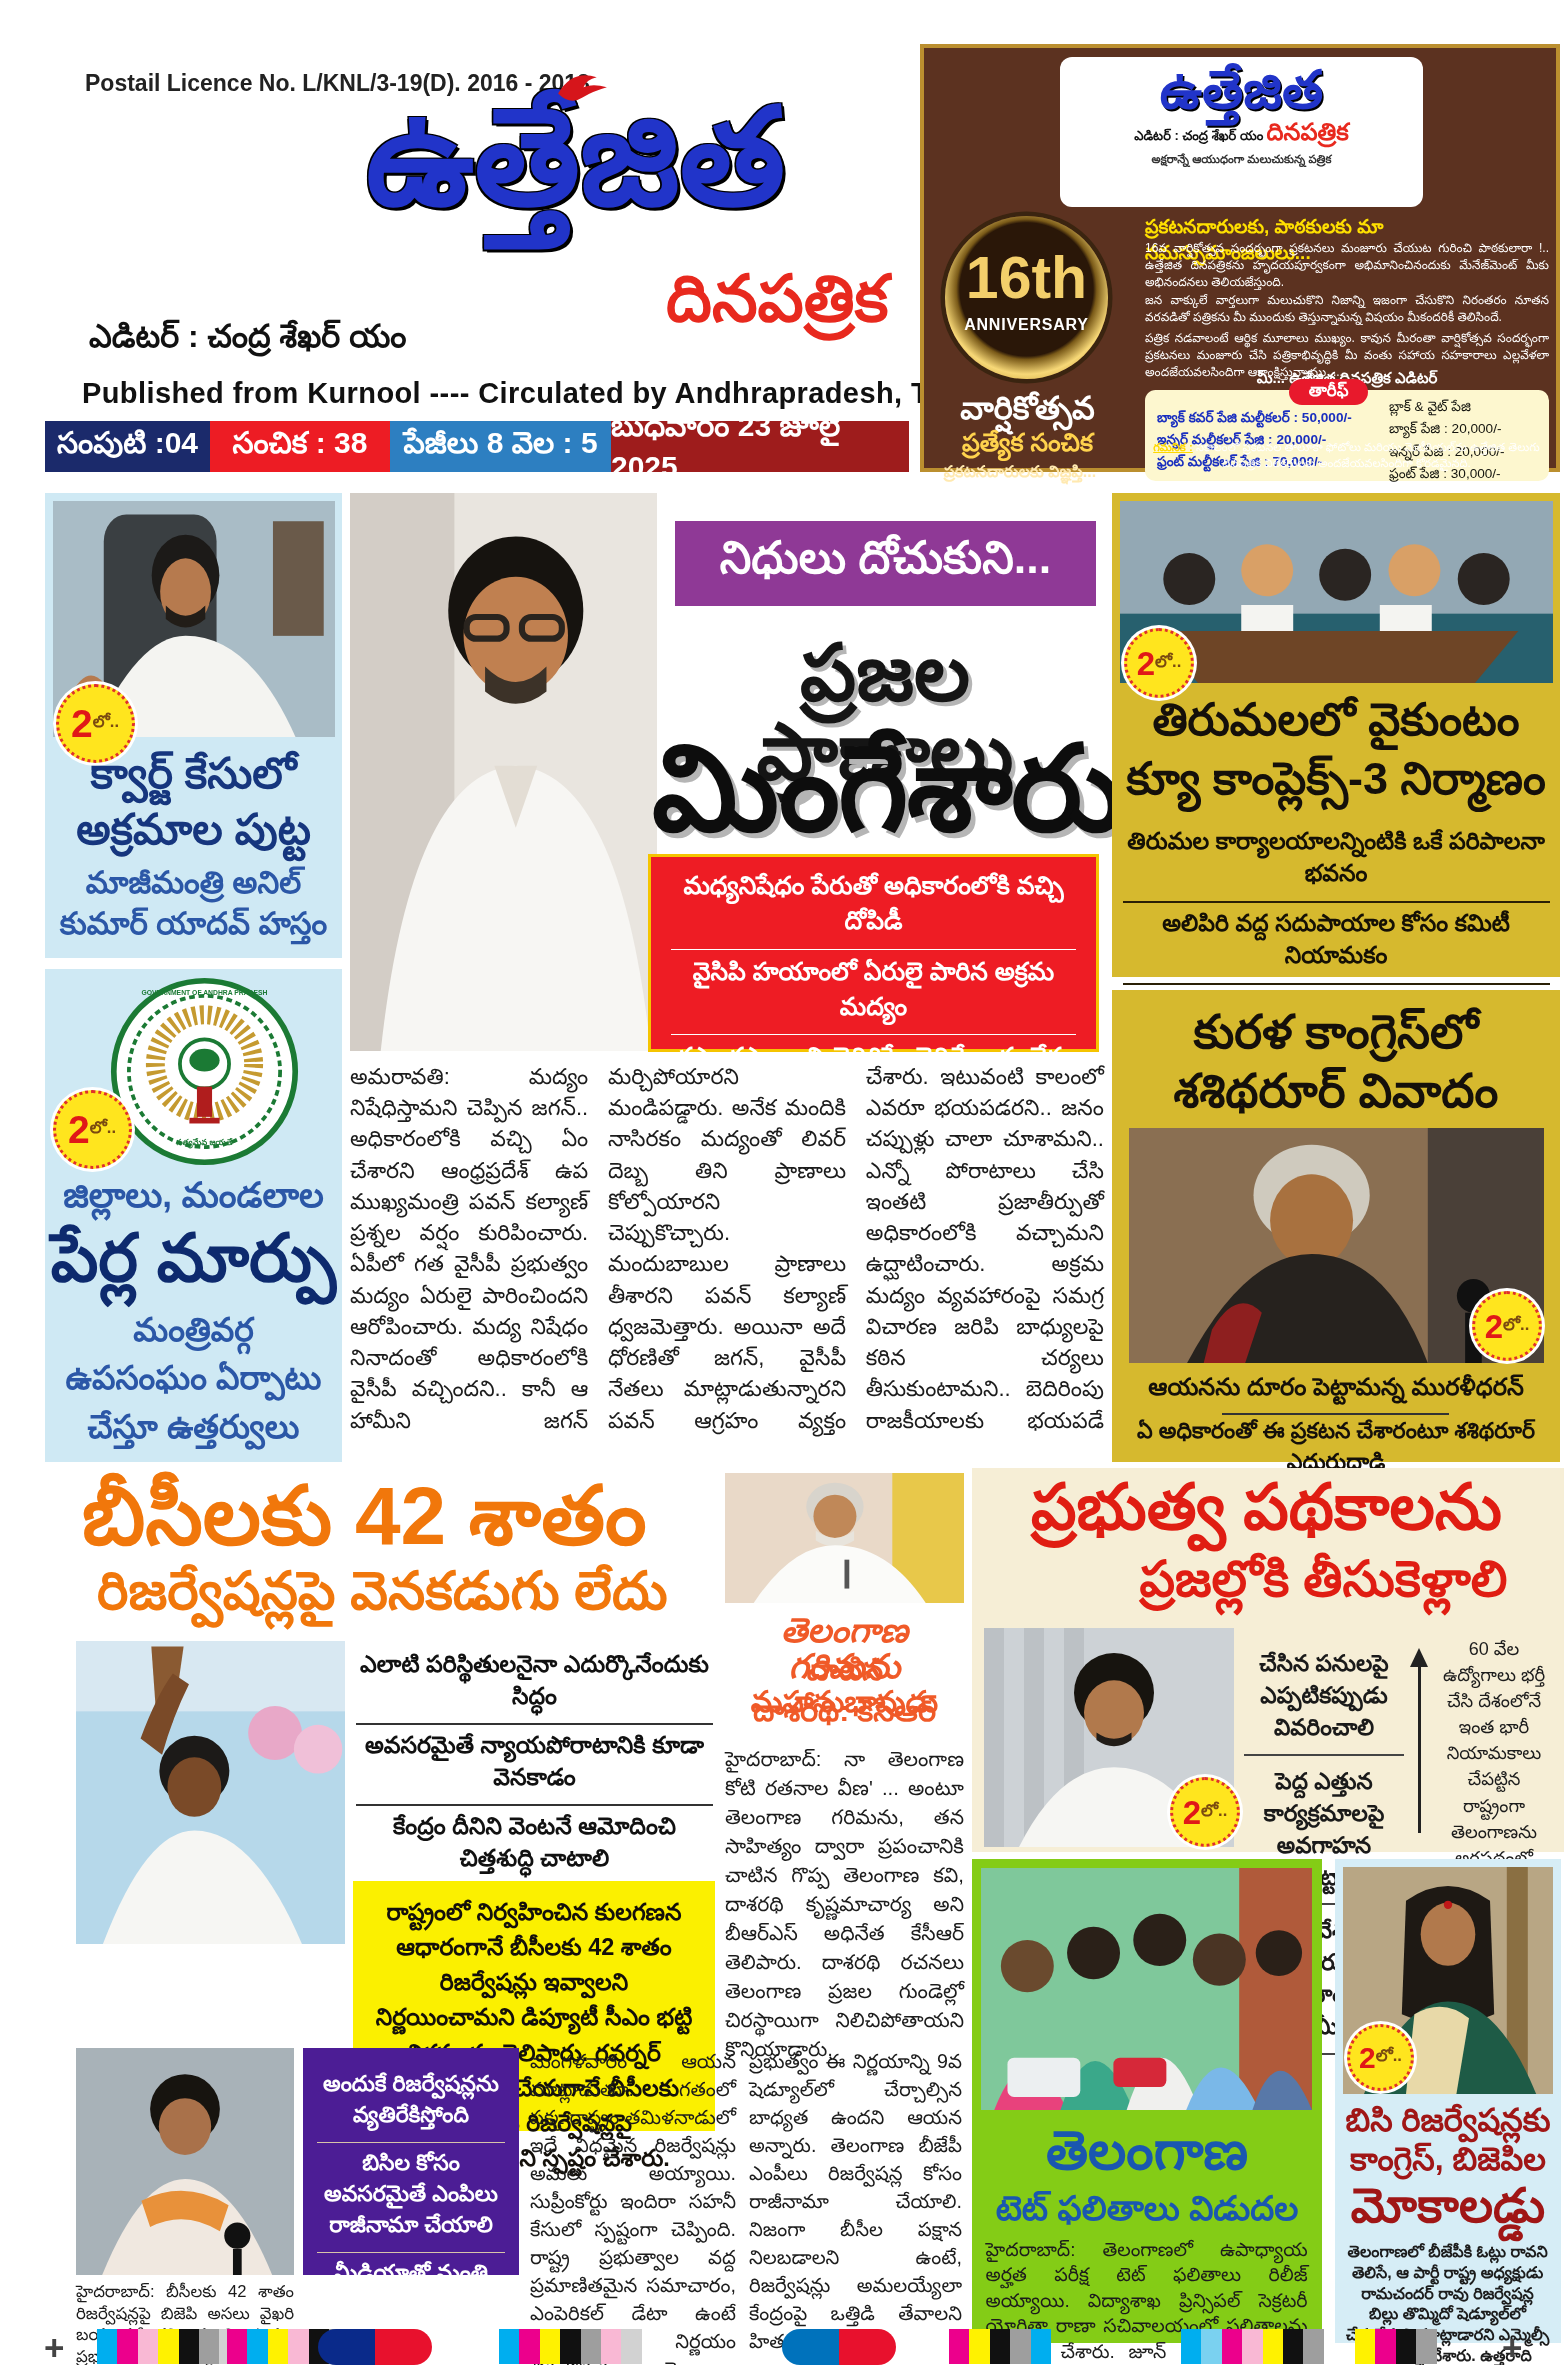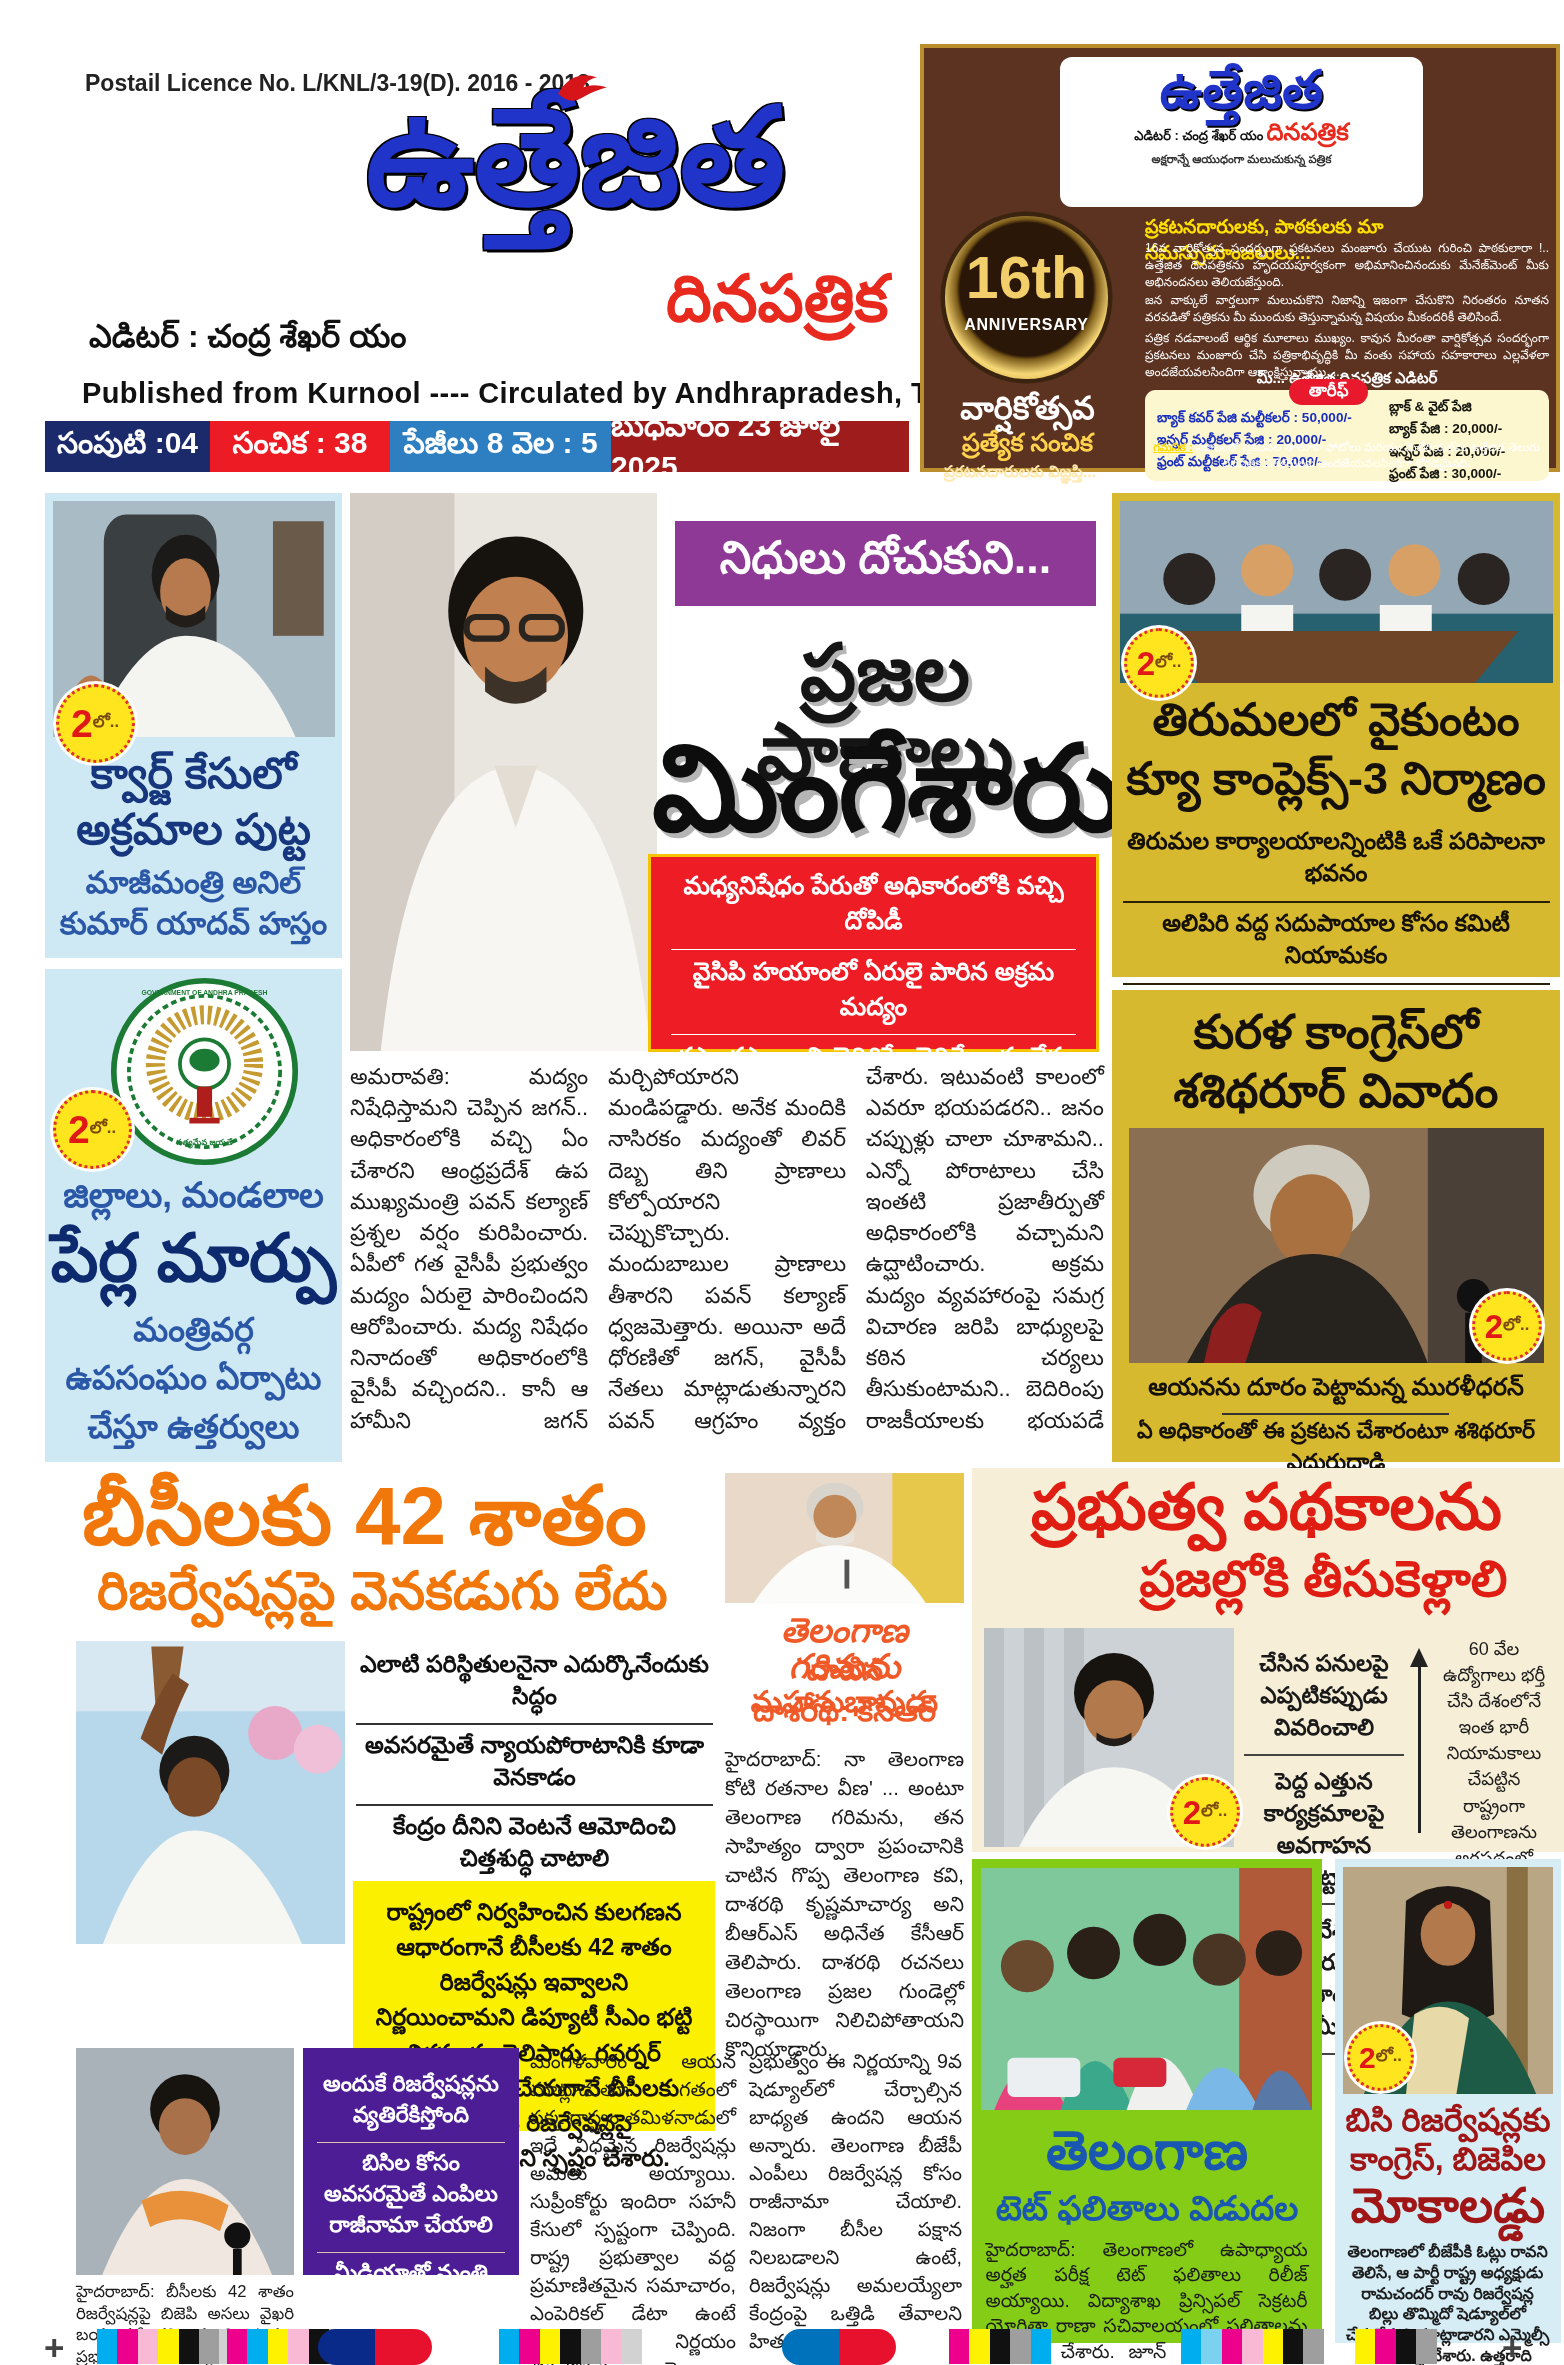--- a/index.html
+++ b/index.html
@@ -21,21 +21,21 @@
   .adbox{background:#5c3220;border:4.5px solid #bb8f2f;box-sizing:border-box;}
   .adcard{background:#fff;border-radius:12px;}
   .ad-logo{font-size:53px;font-weight:900;color:#2134c9;line-height:1;text-shadow:1.5px 1.5px 0 #000;}
   .ad-head{color:#ffe000;font-size:19px;font-weight:900;}
   .ad-par{color:#fff;font-size:12px;line-height:1.42;}
   .gold-badge{border-radius:50%;background:radial-gradient(circle at 50% 45%,#2a1708 55%,#7a5a18 58%,#f7d877 70%,#caa23a 84%,#8a6a20 100%);
       box-shadow:0 0 0 4.5px #3a2410;}
   .tariff{background:#fdf7cf;border-radius:10.6px;}
   .tariff-title{background:#e8192c;color:#fff;border-radius:15px;font-weight:900;font-size:16.6px;padding:1.5px 19.7px;}
   .t-left{color:#1a2fbf;font-weight:900;font-size:13.6px;line-height:1.65;}
-  .t-right{color:#15150f;font-weight:700;font-size:13.6px;line-height:1.65;}
+  .t-right{color:#15150f;font-weight:400;font-size:13.6px;line-height:1.65;}
   .ad-note{font-size:11.4px;color:#fff;line-height:1.4;}
   .ad-note .lbl{color:#ffd800;font-weight:900;text-decoration:underline;}
   
   .panel-blue{background:#cfe9f4;}
   .card-yellow{background:#d6b92e;}
   .photo{overflow:hidden;background:#ccc;}
   .photo svg{width:100%;height:100%;display:block;}
   .jumpbadge{width:73px;height:73px;border-radius:50%;background:#ffe51e;border:3px dotted #e03028;
      display:flex;align-items:center;justify-content:center;box-shadow:0 0 0 3px #fff;}
   .jumpbadge .n{color:#e01818;font-size:39px;font-weight:900;line-height:1;}

